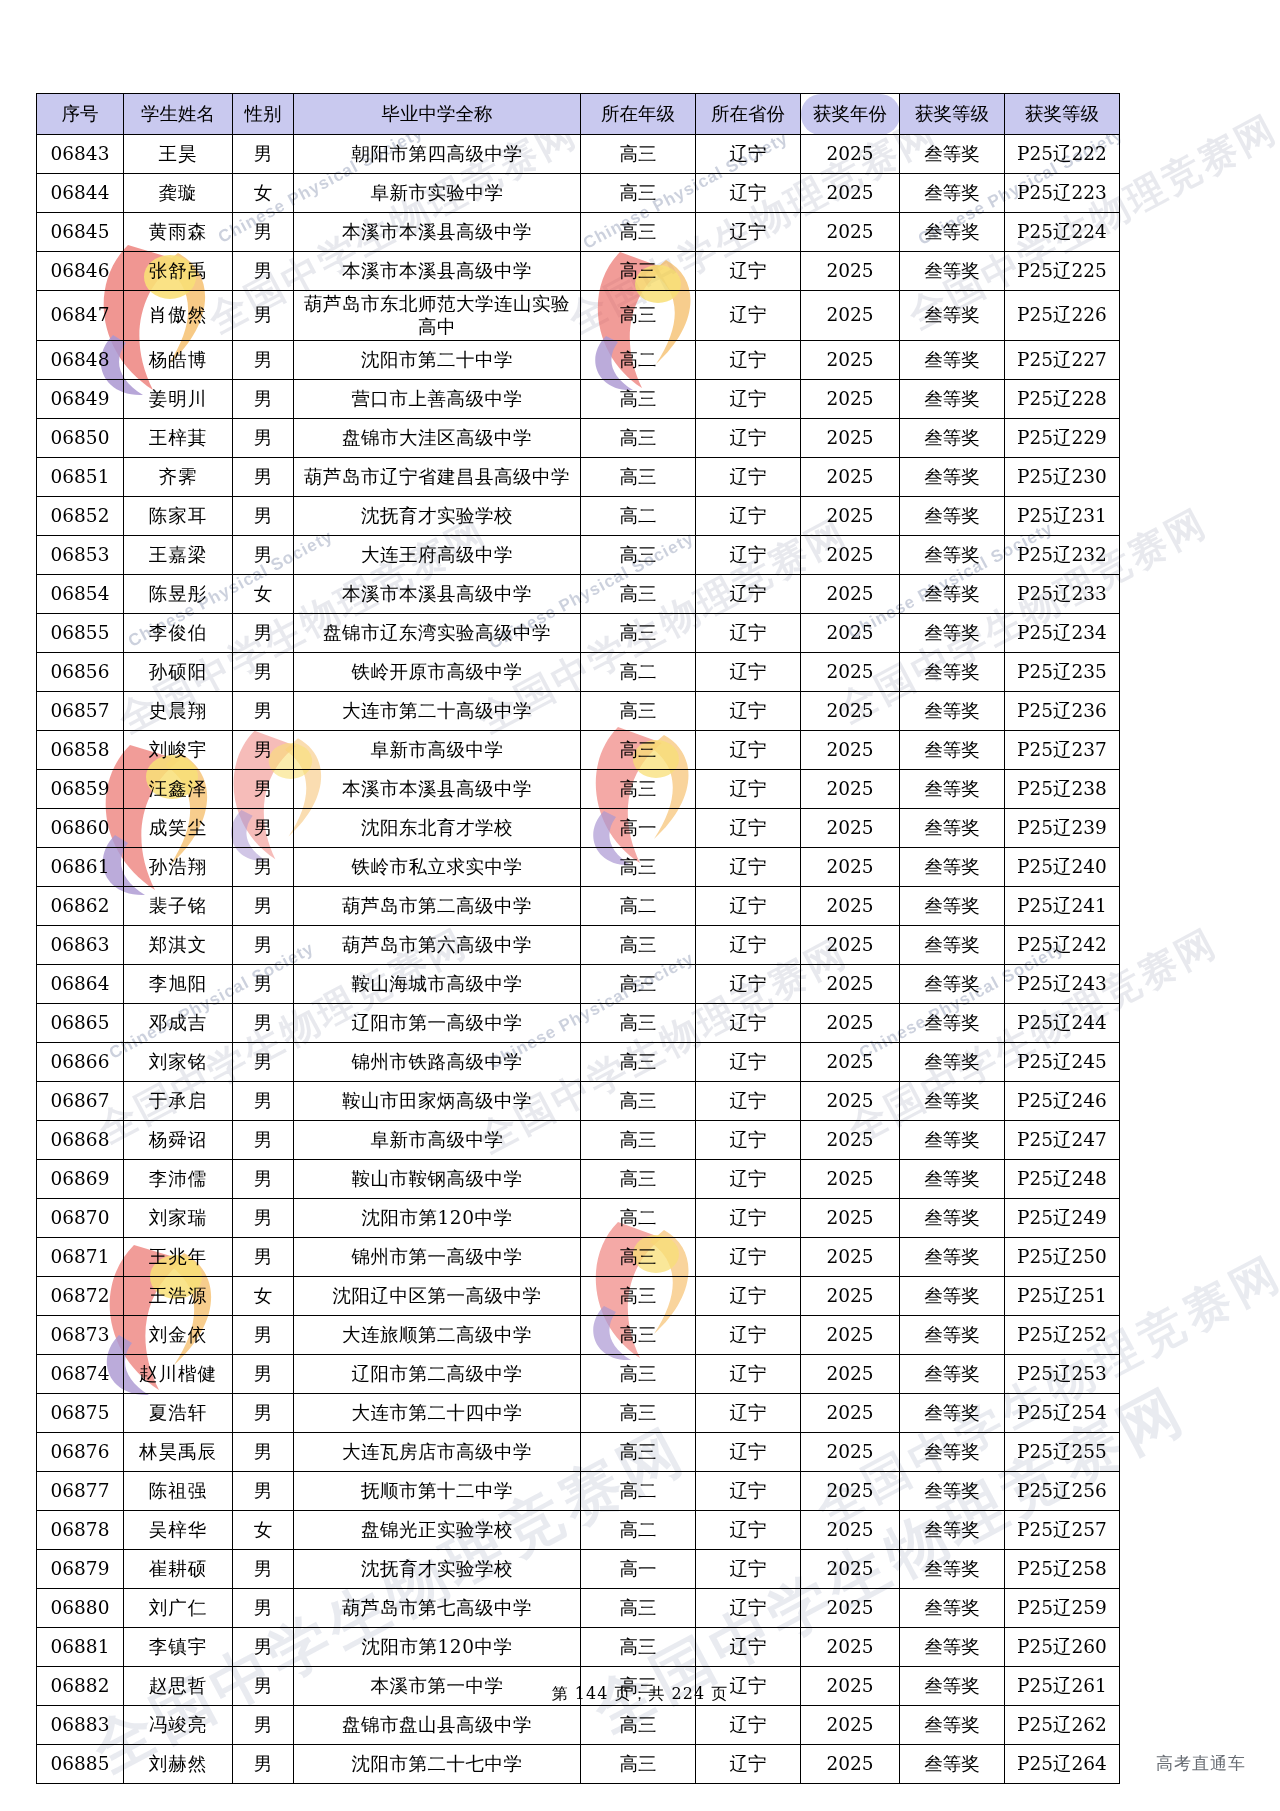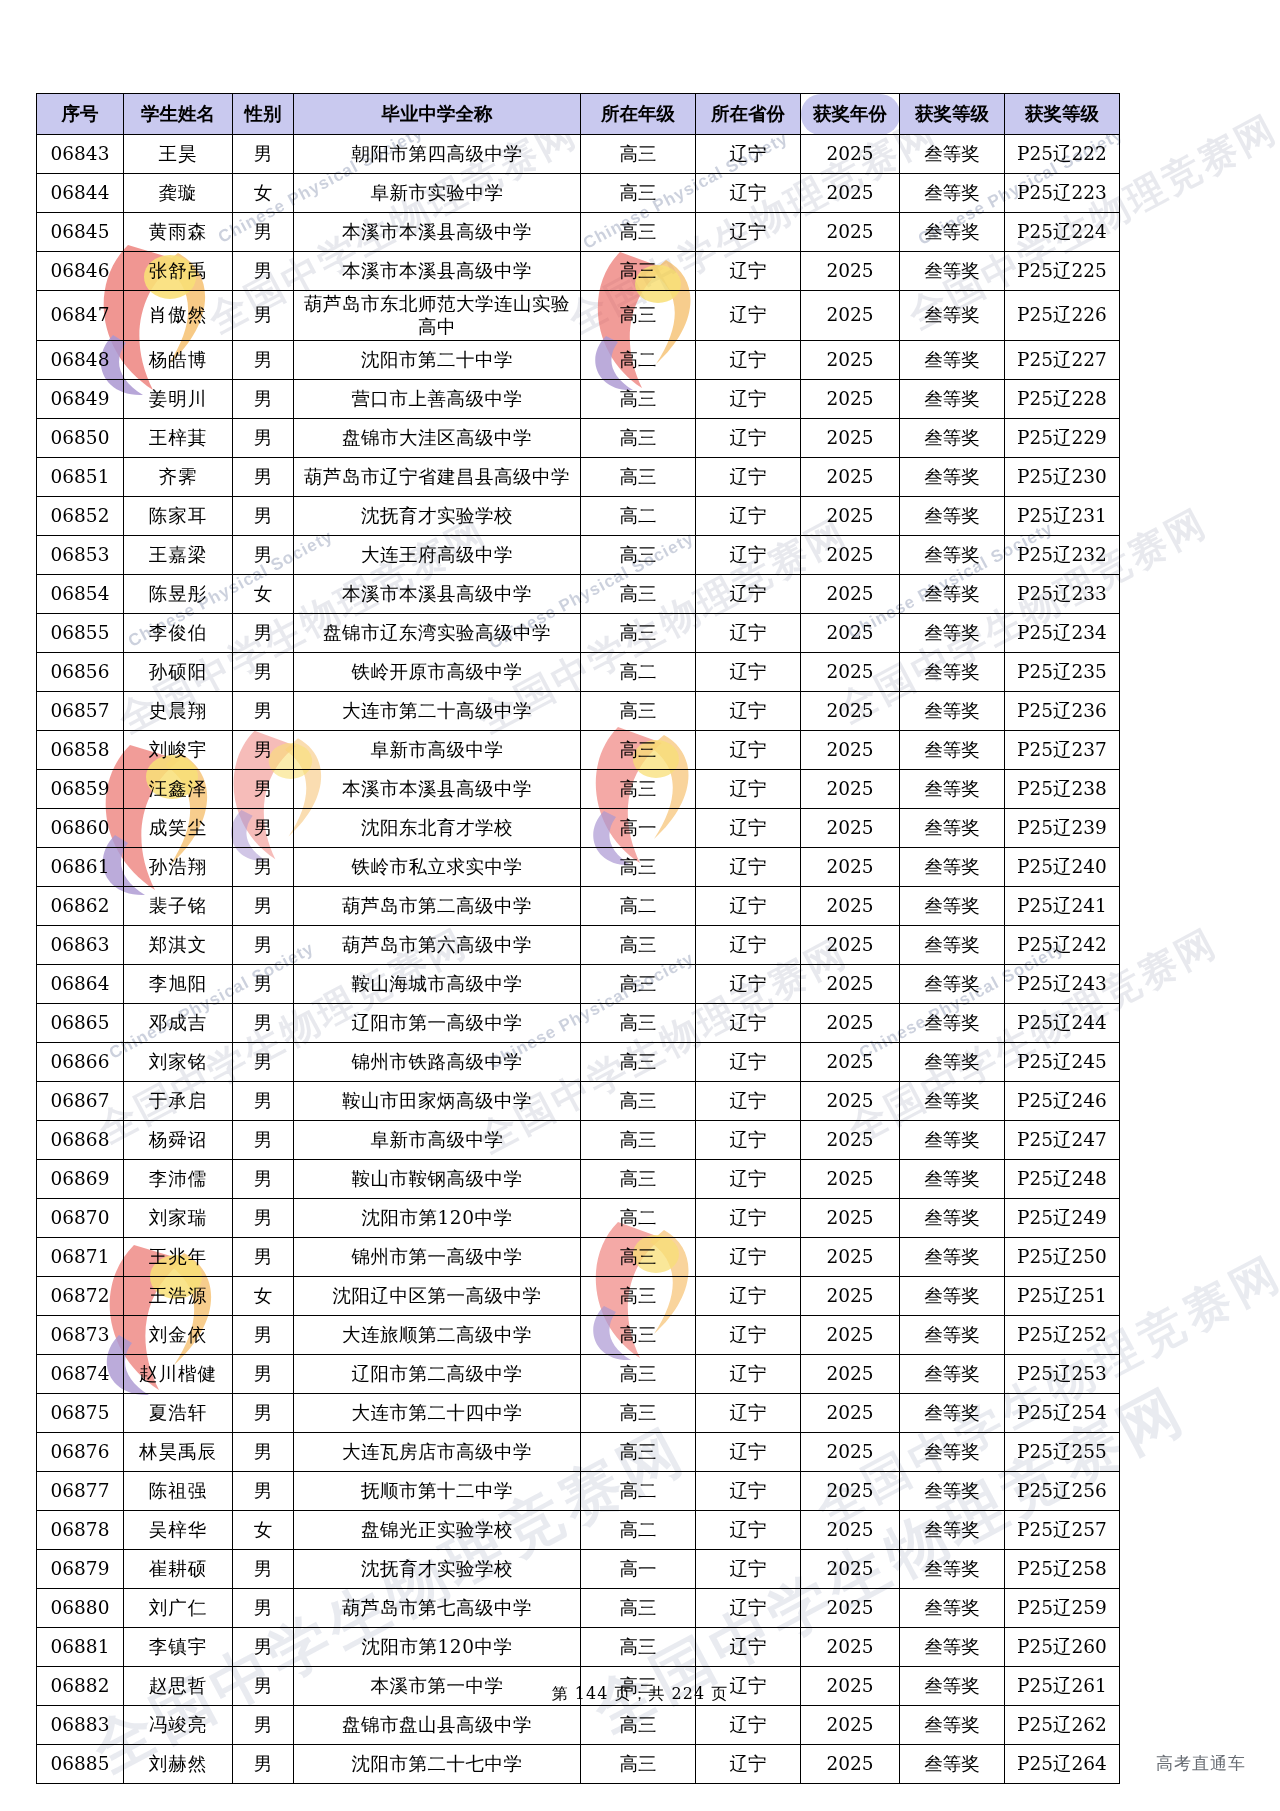--- a/index.html
+++ b/index.html
@@ -95,21 +95,21 @@
     line-height: 1.22;
     padding: 2px 2px;
     background: transparent;
     color: #000;
   }
   table.roster thead th {
     background: #c9c9ef;
     font-size: 18.5px;
     height: 34px;
     padding: 3px 2px;
-    font-weight: bold;
+    font-weight: normal;
   }
   table.roster tbody td {
     height: 34px;
   }
   td.seq   { width: 82px; font-family: "Liberation Serif", serif; font-size: 19px; }
   td.name  { width: 104px; letter-spacing: 1px; }
   td.gender{ width: 56px; }
   td.school{ width: 282px; letter-spacing: 0.5px; }
   td.grade { width: 110px; }
   td.prov  { width: 100px; }

